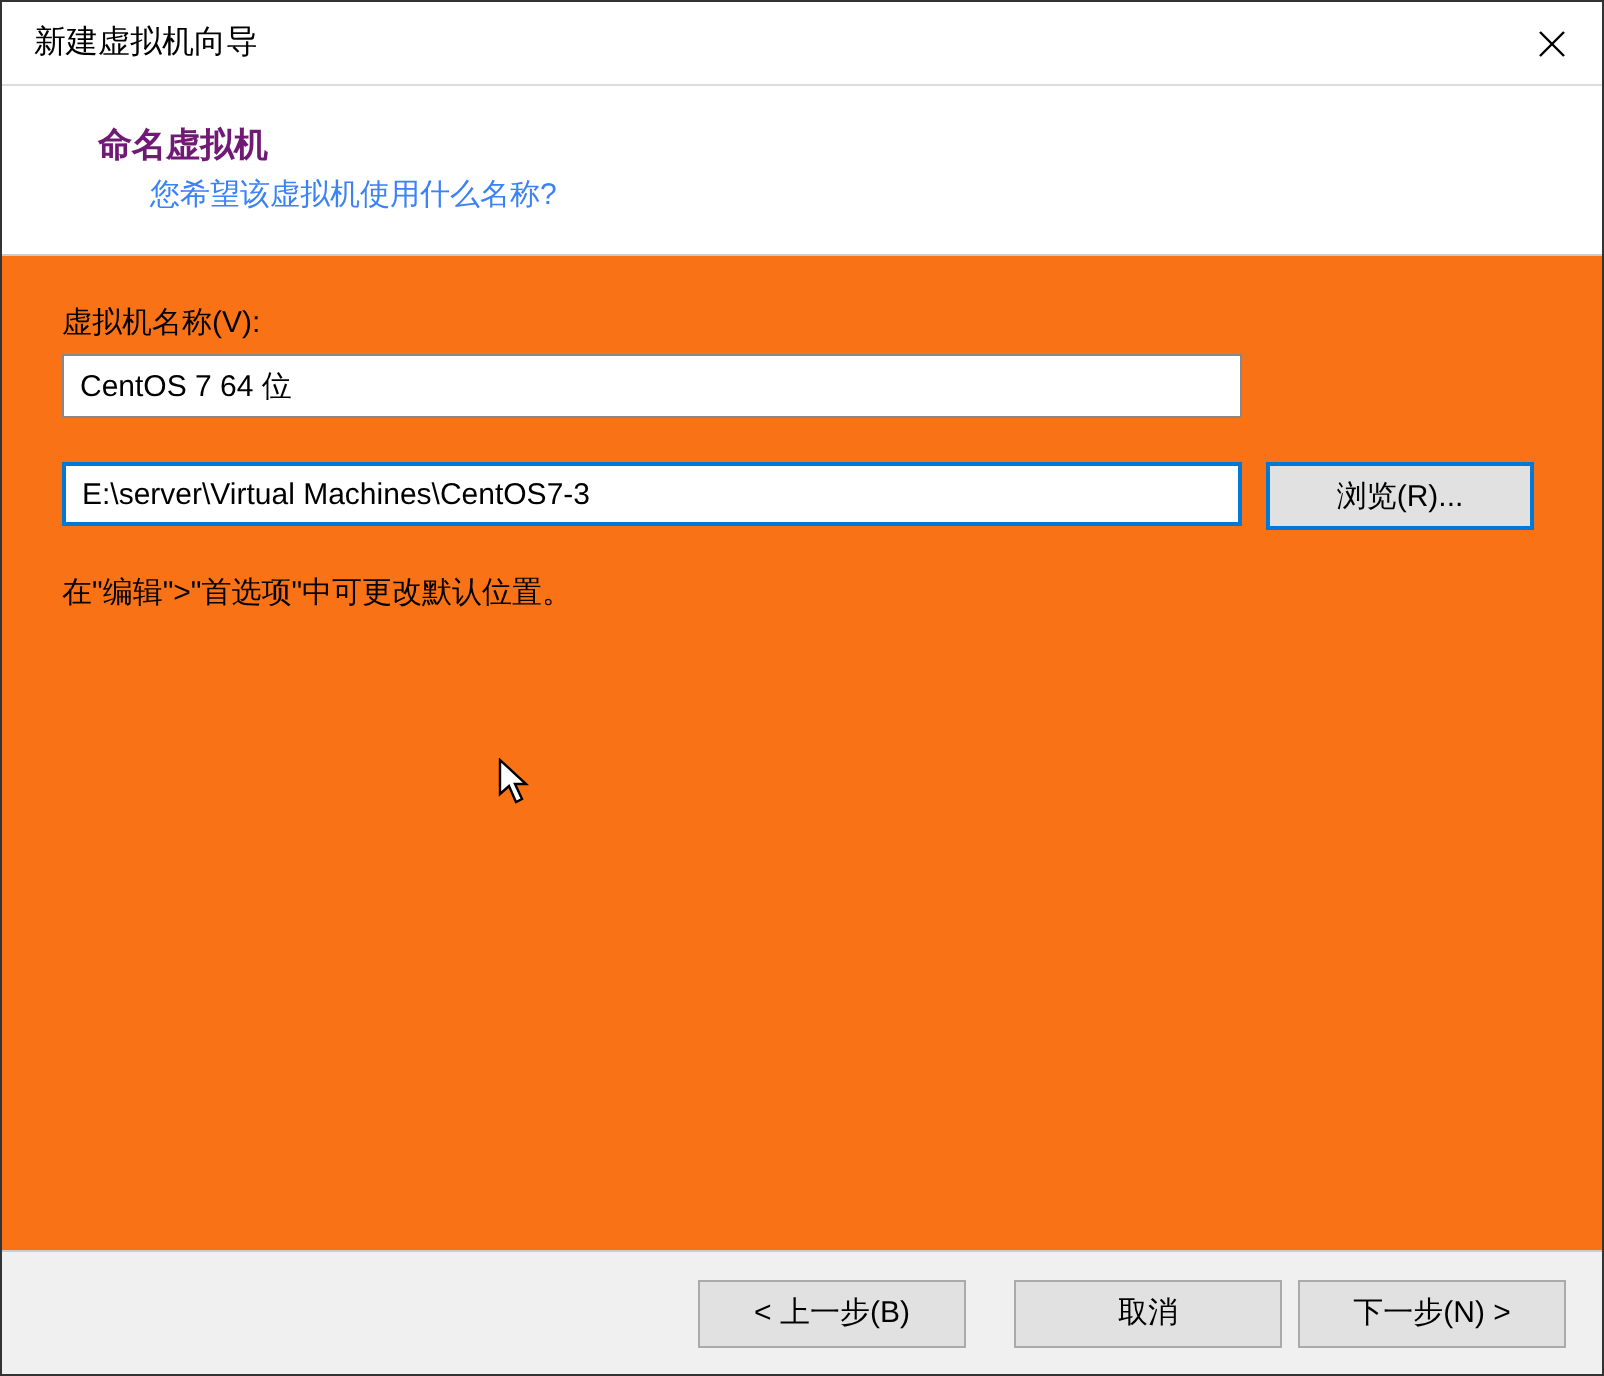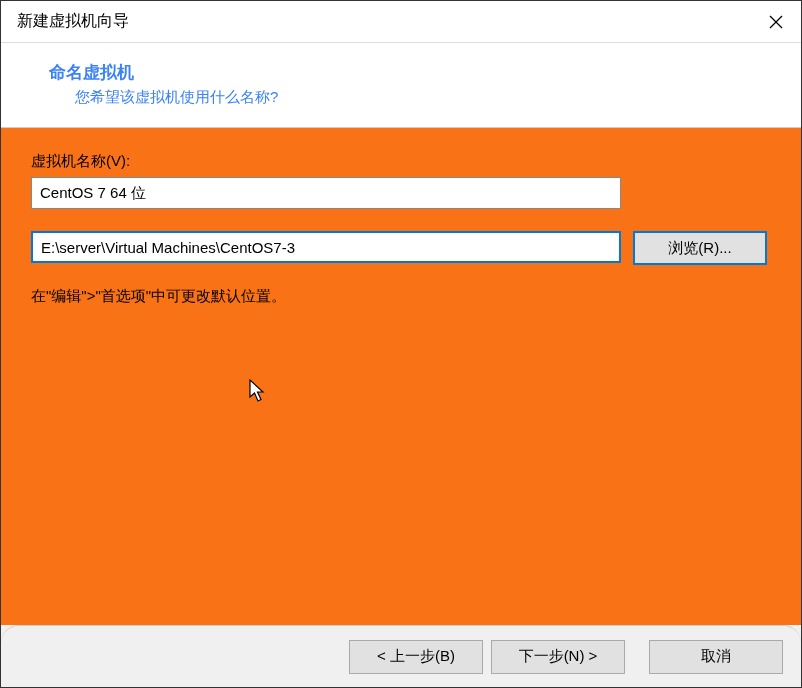--- a/index.html
+++ b/index.html
@@ -47,21 +47,21 @@
       height: 14px;
     }
     .header-section {
       background: #fff;
       padding: 18px 20px 20px 48px;
       border-bottom: 1px solid #ccc;
     }
     .header-title {
       font-weight: bold;
       font-size: 17px;
-      color: #3b82f6;
+      color: #701a75;
       margin-bottom: 4px;
     }
     .header-subtitle {
       font-size: 15px;
       color: #3b82f6;
       margin-left: 26px;
     }
     .content {
       flex: 1;
       padding: 24px 30px 10px 30px;
@@ -123,21 +123,20 @@
     }
     .button-bar {
       height: 62px;
       background: #f0f0f0;
       border-top: 1px solid #ccc;
       display: flex;
       align-items: center;
       justify-content: flex-end;
       padding: 0 18px;
       gap: 8px;
-      border-radius: 18px;
     }
     .nav-btn {
       width: 134px;
       height: 34px;
       font-size: 15px;
       font-family: inherit;
       background: #e1e1e1;
       border: 1px solid #aaa;
       cursor: pointer;
     }
@@ -182,17 +181,17 @@
     <div class="hint-text">在"编辑"&gt;"首选项"中可更改默认位置。</div>
 
     <svg class="cursor-icon" width="20" height="26" viewBox="0 0 20 26">
       <path d="M 1 1 L 1 18 L 5.5 14 L 9 22 L 12 20.5 L 8.5 13 L 14 13 Z" fill="#fff" stroke="#000" stroke-width="1.2"></path>
     </svg>
 
   </div>
 
   <div class="button-bar">
     <button class="nav-btn">&lt; 上一步(B)</button>
+    <button class="nav-btn cancel">取消</button>
     <button class="nav-btn">下一步(N) &gt;</button>
-    <button class="nav-btn cancel">取消</button>
   </div>
 
 </div>
 
 </body></html>

